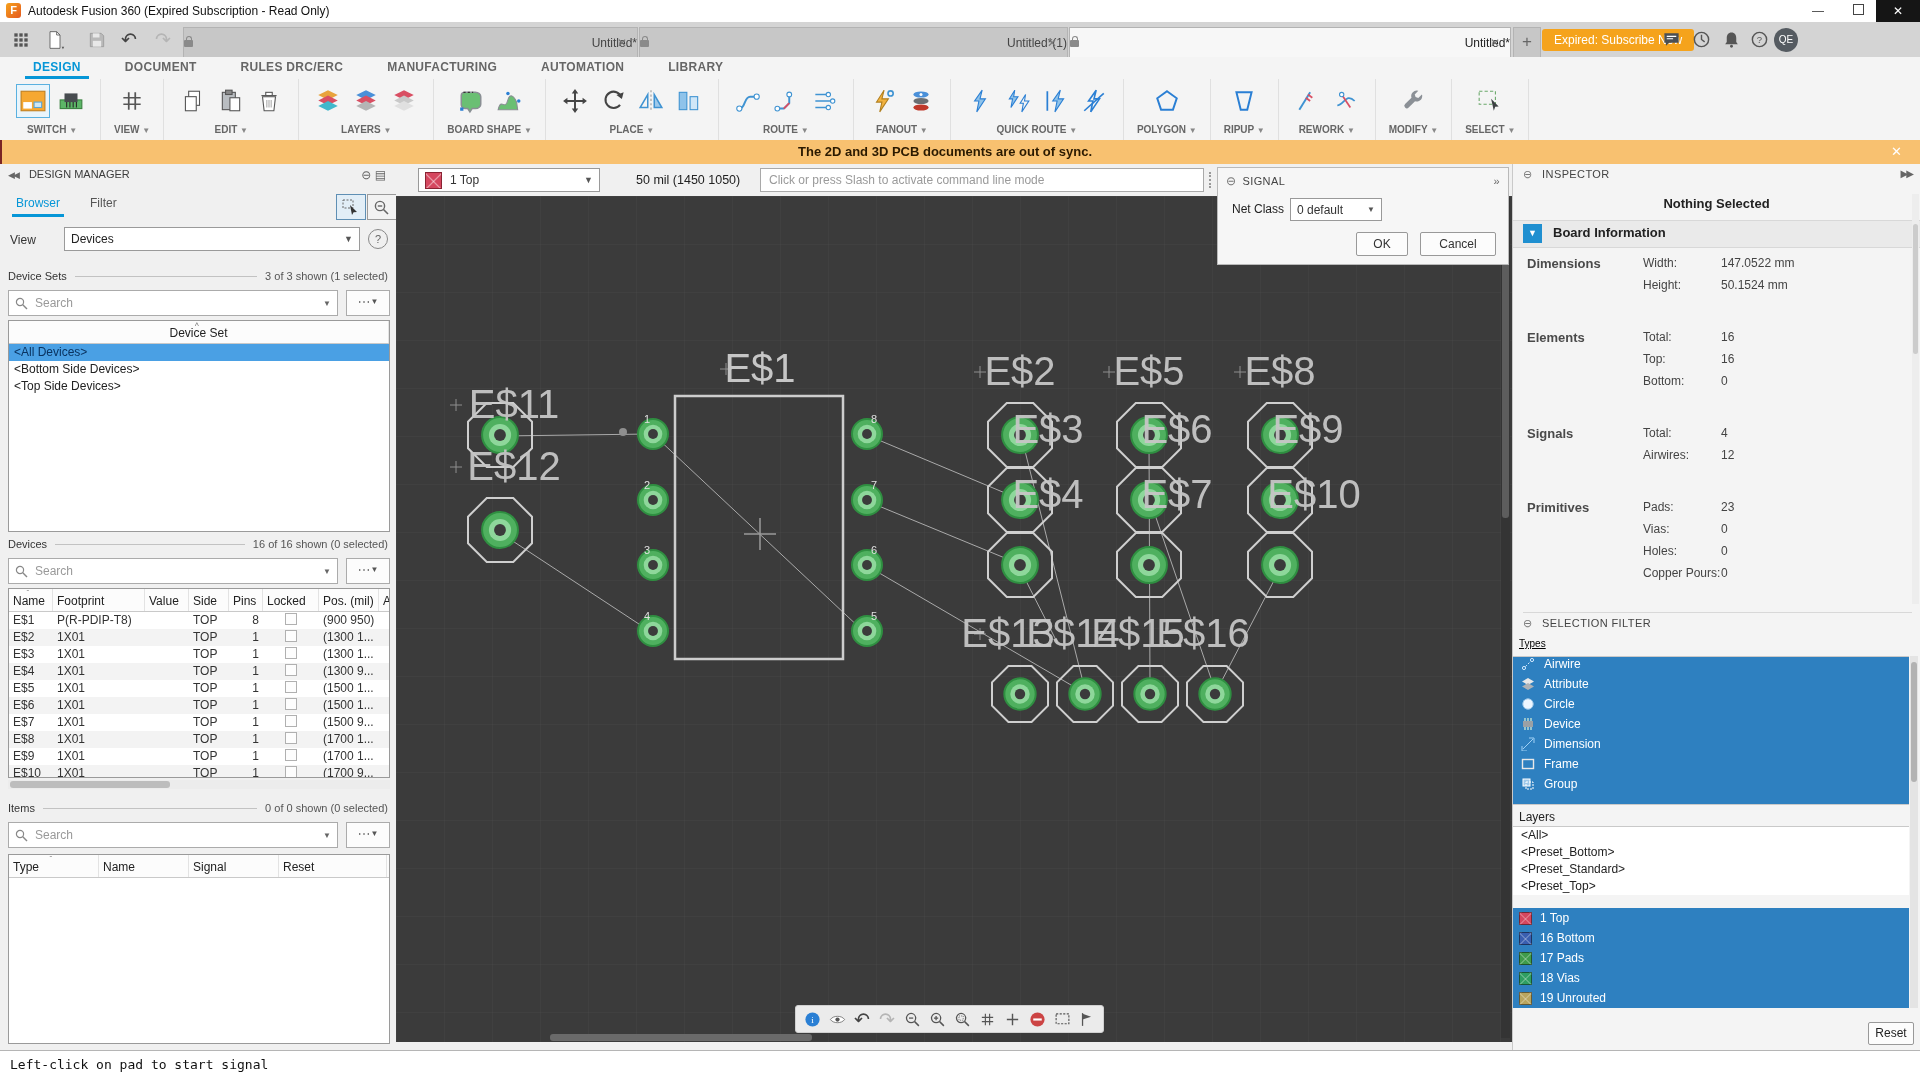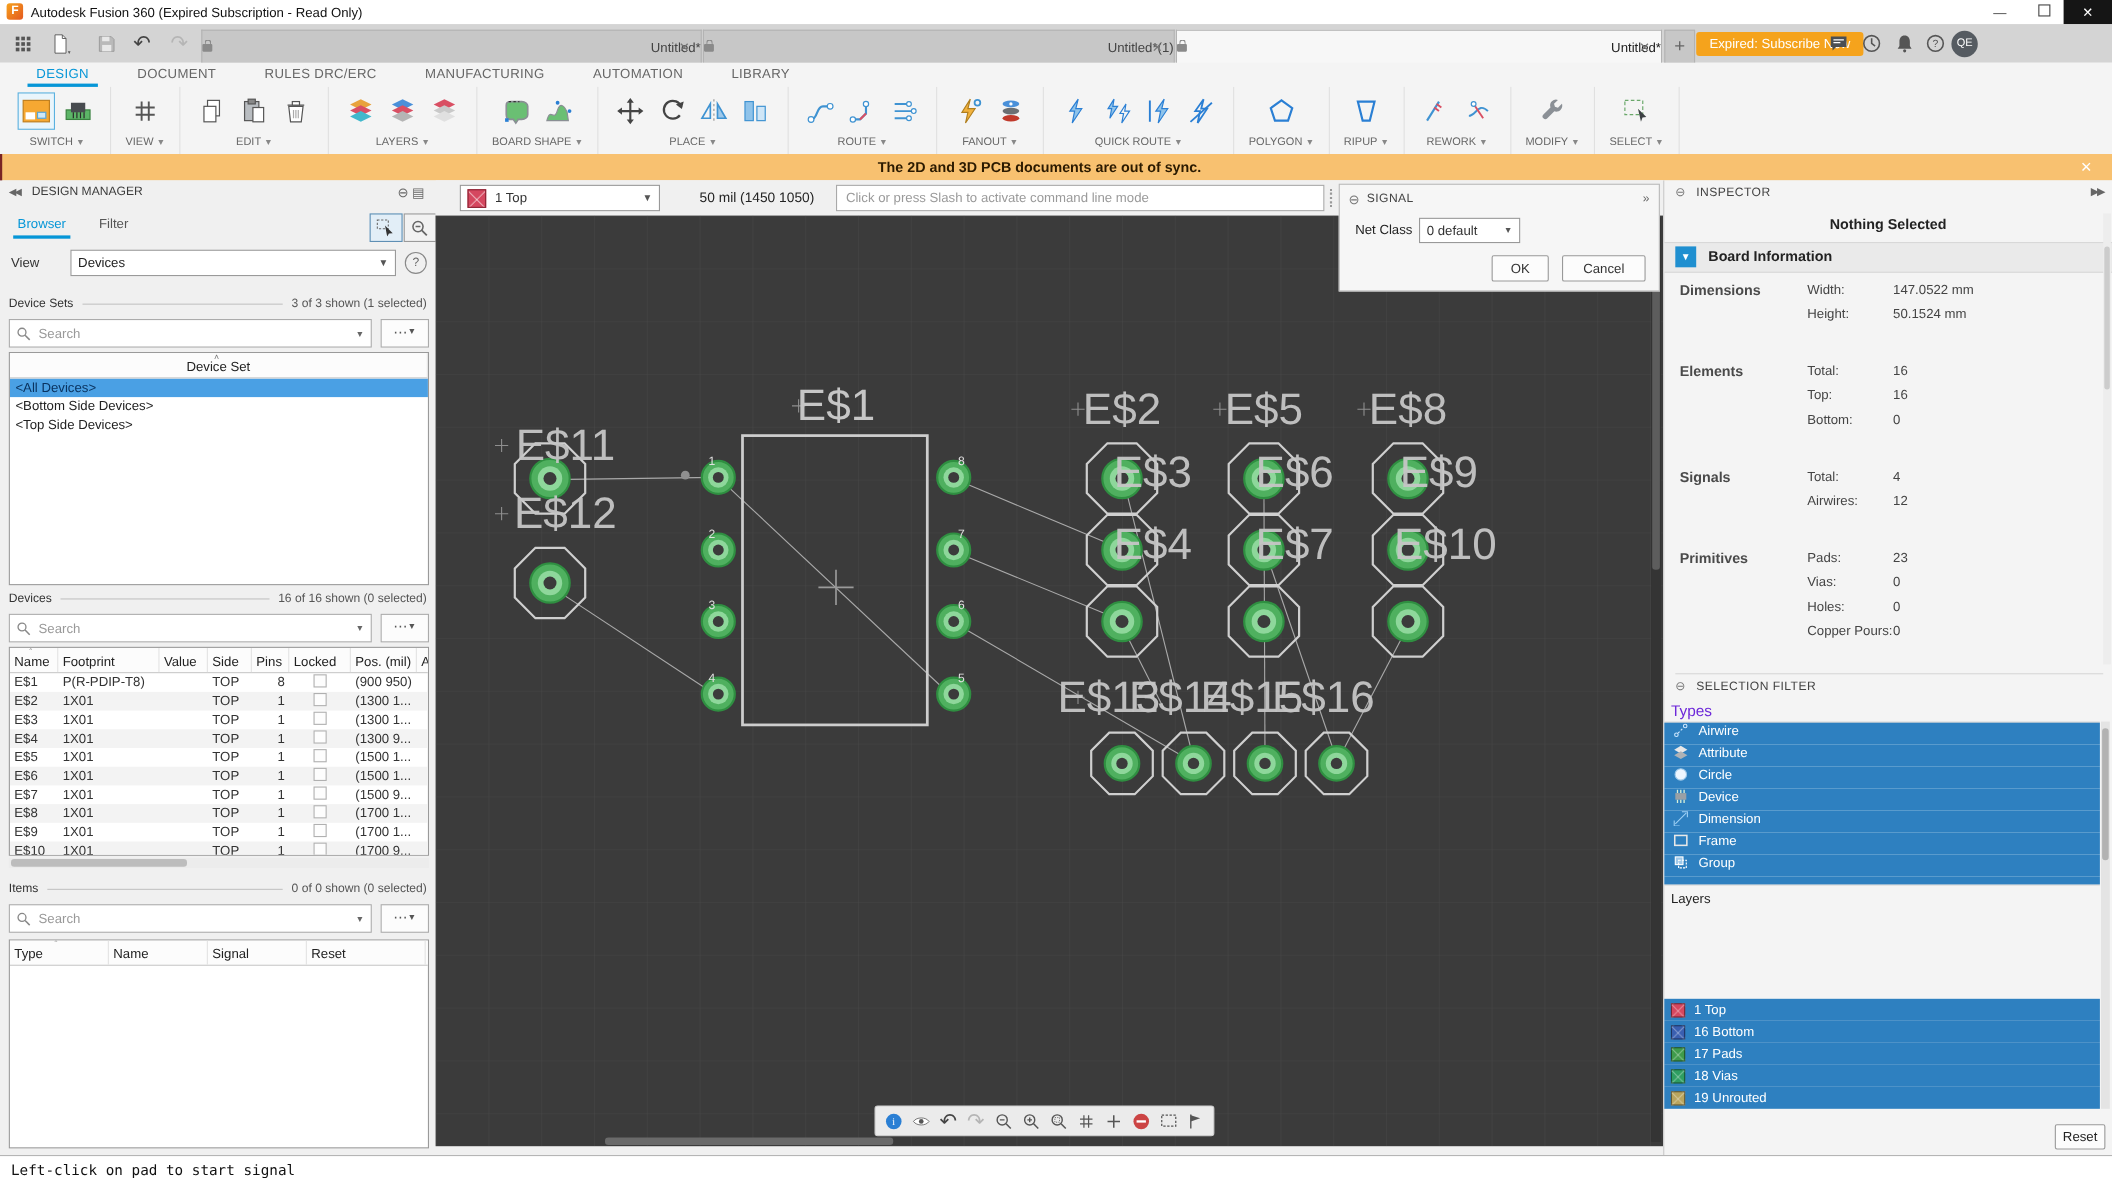--- a/index.html
+++ b/index.html
@@ -19,21 +19,21 @@
 .doctab{top:5px;height:30px;background:#c7c7c7;border:1px solid #b3b3b3;border-bottom:none;display:flex;align-items:center;justify-content:space-between;font-size:12px;color:#444;}
 .doctab.active{background:#f7f7f7;color:#222;}
 .doctab .closex{position:absolute;right:10px;color:#777;font-size:12px;}
 .lock{display:inline-block;width:9px;height:7px;background:#8a8a8a;border-radius:1px;position:relative;margin-right:6px;}
 .lock:before{content:"";position:absolute;left:1.5px;top:-4px;width:4px;height:4px;border:1.5px solid #8a8a8a;border-bottom:none;border-radius:3px 3px 0 0;}
 #newtab{top:5px;height:30px;width:26px;background:#c7c7c7;border:1px solid #b3b3b3;text-align:center;line-height:28px;font-size:17px;color:#666;}
 #subscribe{top:7px;height:22px;padding:0 12px;background:var(--subscribe,#f5a31c);color:#fff;font-size:12px;border-radius:3px;line-height:22px;}
 .trico{top:8px;width:24px;height:20px;}
 #avatar{top:6px;width:24px;height:24px;border-radius:50%;background:#555b61;color:#fff;font-size:10px;text-align:center;line-height:24px;}
 
-#ribbon{top:57px;left:0;width:1920px;height:83px;background:#f4f4f4;}
+#ribbon{top:57px;left:0;width:1920px;height:83px;background:#f4f4f4;font-weight:bold;}
 #ribbon-tabs{top:0;left:0;height:22px;width:100%;display:flex;gap:28px;padding-left:25px;align-items:center;}
 .rtab{font-size:12px;color:#666;letter-spacing:.3px;position:relative;padding:0 8px;height:22px;line-height:20px;}
 .rtab.active{color:var(--accent,#0696d7);}
 .rtab.active:after{content:"";position:absolute;left:0;right:0;bottom:0;height:3px;background:var(--accent,#0696d7);}
 #ribbon-groups{top:22px;left:0;height:61px;width:100%;display:flex;padding-left:4px;}
 .rgroup{display:flex;flex-direction:column;align-items:center;padding:0 13px;border-right:1px solid #e0e0e0;}
 .rgroup .icons{height:44px;display:flex;align-items:center;gap:6px;}
 .ricon{width:32px;height:32px;display:flex;align-items:center;justify-content:center;}
 .ricon.sel{outline:1px solid #5ab1e0;background:#e9f5fc;}
 .rlabel{font-size:10px;color:#666;white-space:nowrap;margin-top:1px;}
@@ -120,21 +120,21 @@
 #insp-head .minus{color:#777;margin-right:6px;}
 #insp-exp{position:absolute;right:0;top:0;color:#666;font-size:10px;letter-spacing:-2px;}
 #nothing-sel{top:32px;left:0;width:100%;text-align:center;font-size:13px;font-weight:bold;color:#222;}
 #boardinfo-row{top:56px;left:0;width:100%;height:26px;background:#eaeaea;border-top:1px solid #d8d8d8;border-bottom:1px solid #d8d8d8;}
 #bi-arrow{position:absolute;left:10px;top:3px;width:19px;height:19px;background:#1f8fd0;color:#fff;font-size:9px;text-align:center;line-height:19px;}
 #bi-label{position:absolute;left:40px;top:4px;font-size:13px;font-weight:bold;color:#222;}
 .insp-sec{position:absolute;left:14px;top:0;font-size:13px;font-weight:bold;color:#4a4a4a;}
 .insp-kv{position:absolute;font-size:12px;color:#444;}
 #selfilter-head{top:448px;left:10px;right:8px;height:20px;font-size:11px;color:#444;letter-spacing:.4px;border-top:1px solid #d8d8d8;padding-top:4px;}
 #selfilter-head .minus{color:#777;margin-right:6px;}
-#types-label{top:474px;left:6px;font-size:14px;color:#6d28d9;}
+#types-label{top:474px;left:6px;font-size:10px;color:#000000;text-decoration:underline;}
 #types-list{top:492px;left:0;width:396px;background:#fff;border-top:1px solid #c9c9c9;border-bottom:1px solid #c9c9c9;}
 .typerow{height:20px;background:var(--selblue,#2e80c0);color:#fff;display:flex;align-items:flex-start;font-size:12px;padding-left:8px;gap:9px;}
 .typerow svg{flex:0 0 auto;}
 #layers-label{top:646px;left:6px;font-size:12px;color:#222;}
 #layers-list{top:662px;left:0;width:396px;background:#fff;border-top:1px solid #c9c9c9;}
 .layerplain{height:17px;line-height:17px;font-size:12px;color:#222;padding-left:8px;}
 #layers-colored{top:744px;left:0;width:396px;}
 .layerrow{height:20px;background:var(--selblue,#2e80c0);color:#fff;display:flex;align-items:center;font-size:12px;padding-left:6px;gap:8px;}
 .lswatch{width:13px;height:13px;border:1px solid rgba(0,0,0,.45);box-sizing:border-box;background-image:linear-gradient(45deg,transparent 44%,rgba(255,255,255,.45) 47%,transparent 53%),linear-gradient(-45deg,transparent 44%,rgba(255,255,255,.45) 47%,transparent 53%);}
 #sf-scroll{top:492px;left:397px;width:8px;height:352px;background:#e4e4e4;}
@@ -1030,20 +1030,26 @@
         </div>
         <div style="height: 7px; background: var(--selblue,#2e80c0); overflow: hidden;"></div>
       </div>
     <div id="sf-scroll" class="abs">
         <div class="thumb"></div>
       </div>
     <div id="insp-scroll" class="abs">
         <div class="thumb"></div>
       </div>
     <div id="layers-label" class="abs">Layers</div>
+    <div id="layers-list" class="abs">
+        <div class="layerplain">&lt;All&gt;</div>
+        <div class="layerplain">&lt;Preset_Bottom&gt;</div>
+        <div class="layerplain">&lt;Preset_Standard&gt;</div>
+        <div class="layerplain">&lt;Preset_Top&gt;</div>
+      </div>
     <div id="layers-colored" class="abs">
         <div class="layerrow">
           <span class="lswatch" style="background-color: rgb(213, 71, 95);"></span>
           <span>1 Top</span>
         </div>
         <div class="layerrow">
           <span class="lswatch" style="background-color: rgb(58, 95, 176);"></span>
           <span>16 Bottom</span>
         </div>
         <div class="layerrow">

